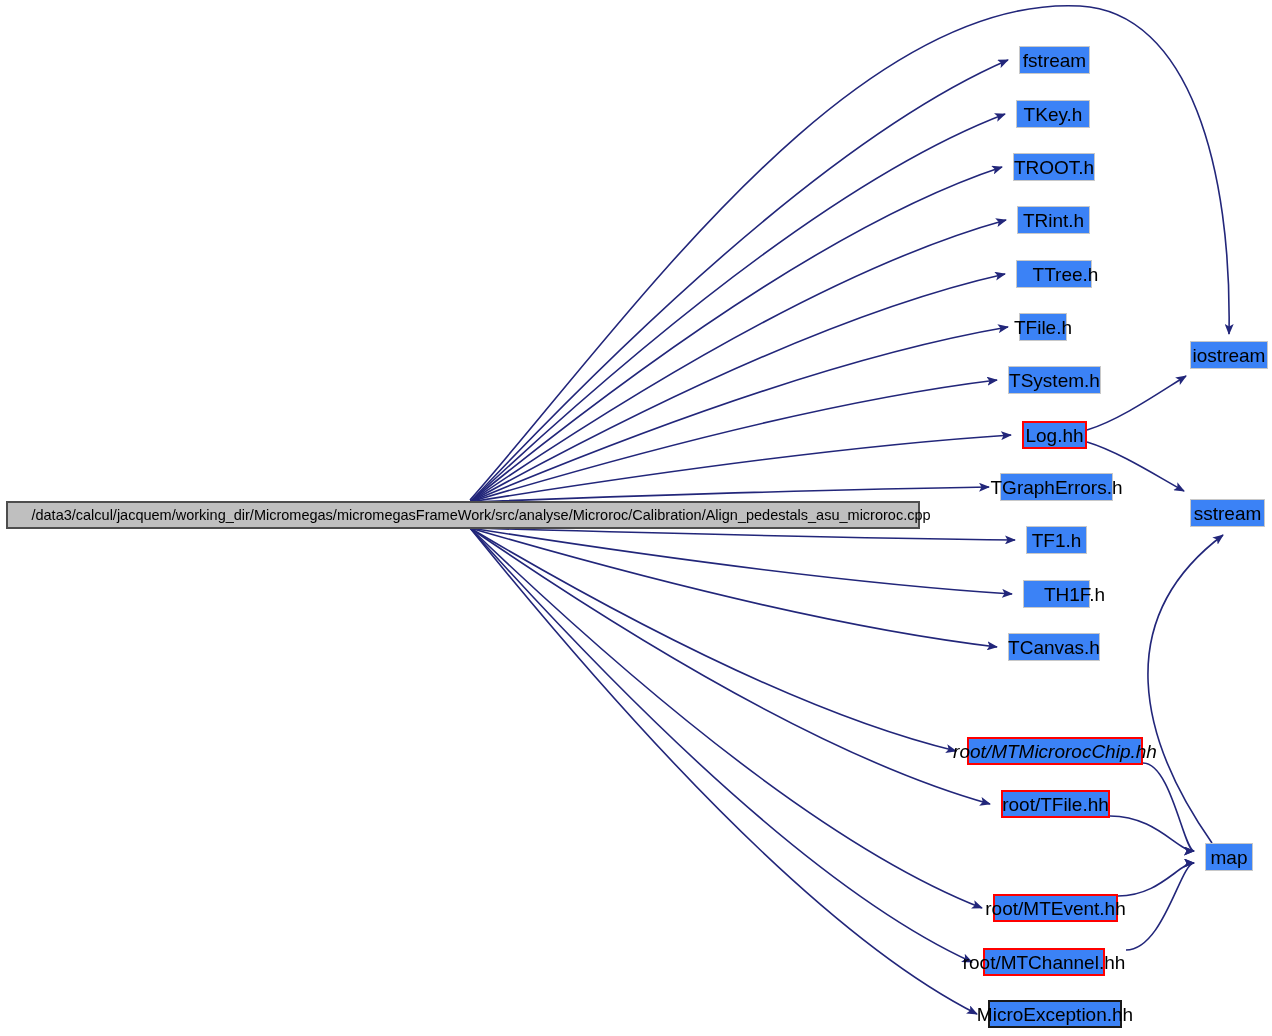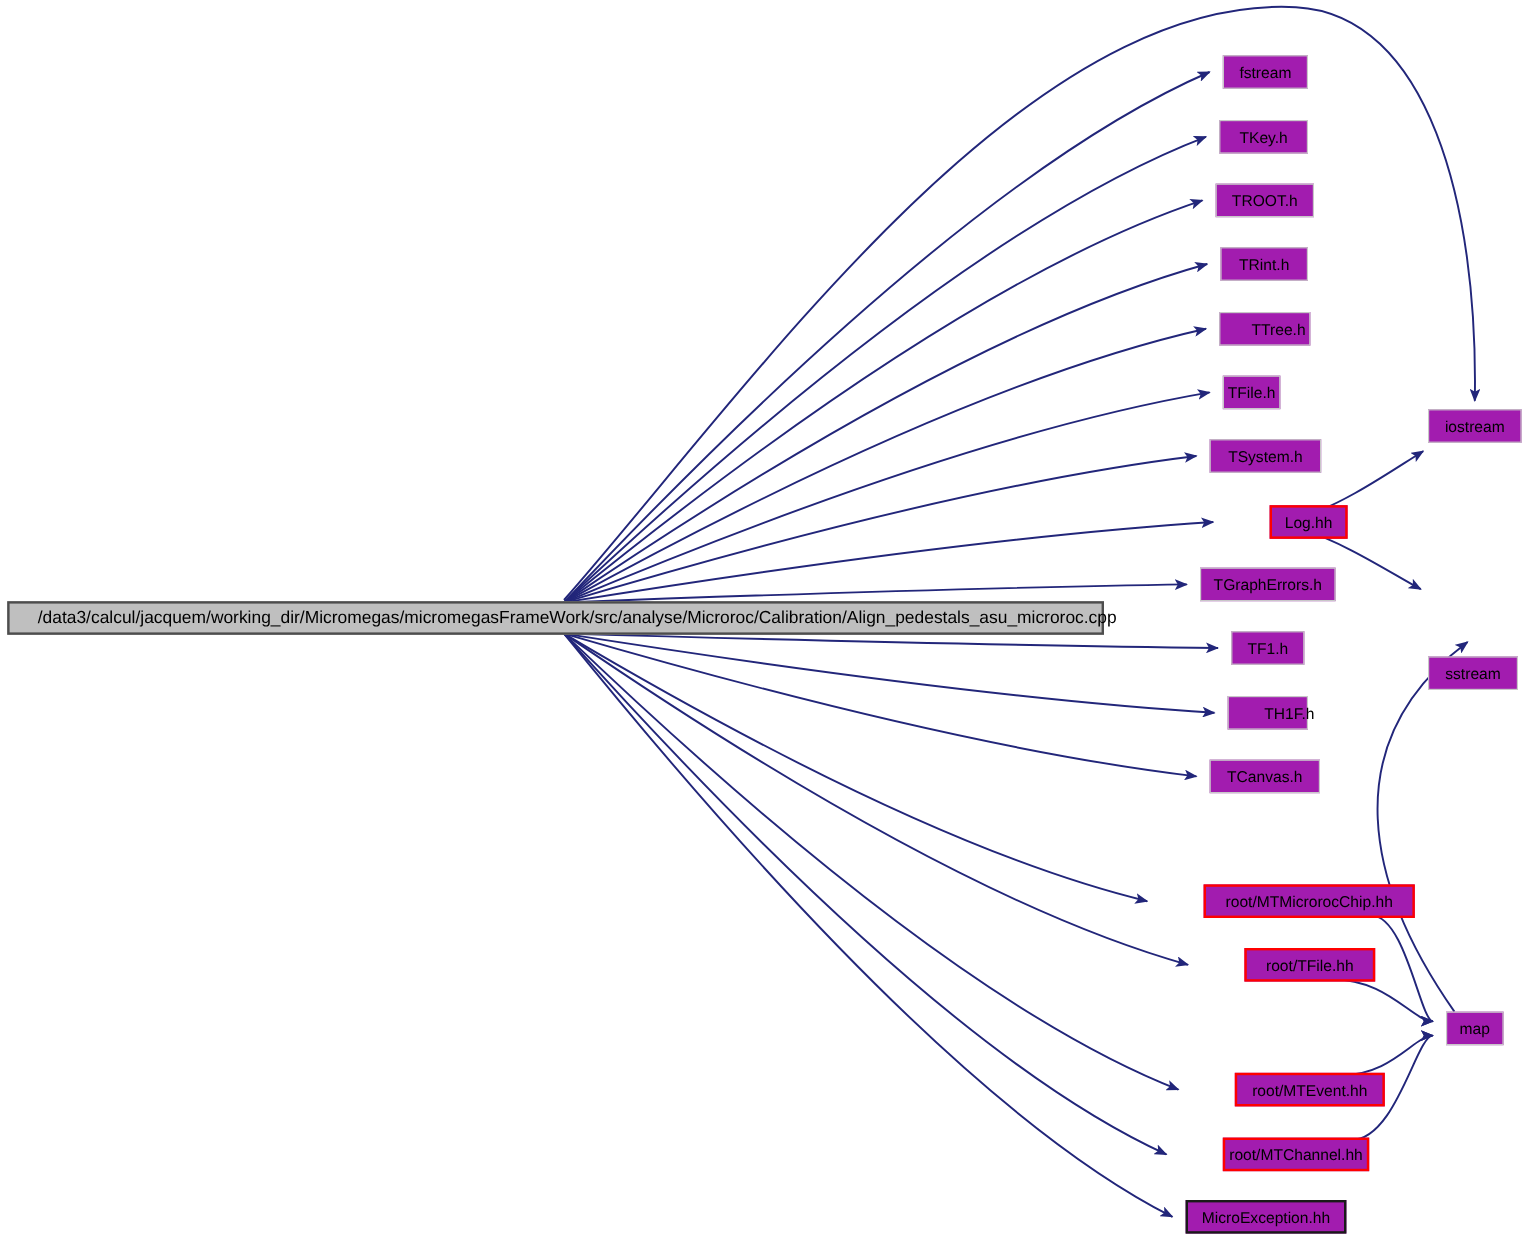--- a/index.html
+++ b/index.html
@@ -24,30 +24,29 @@
     height: 1036px;
     pointer-events: none;
   }
   .node {
     position: absolute;
     box-sizing: border-box;
     display: flex;
     align-items: center;
     justify-content: center;
     height: 28px;
-    font-size: 13px;
+    font-size: 19px;
     line-height: 1;
     color: #000000;
     white-space: nowrap;
-    background: #a21caf;
+    background: #3b82f6;
     border: 1px solid #c8c8c8;
   }
   .node.red {
     border: 2px solid #ff0000;
-    margin-left: 36px;
   }
   .node.thick {
     border: 2px solid #1a1a1a;
   }
   .node.root-node {
     background: #bfbfbf;
     border: 2px solid #4d4d4d;
     font-size: 14.5px;
   }
   .node-label {
@@ -126,38 +125,38 @@
       </div>
       <div class="node " style="left: 1026px; top: 526px; width: 61px; height: 28px;">
         <span class="node-label">TF1.h</span>
       </div>
       <div class="node " style="left: 1023px; top: 580px; width: 67px; height: 28px; padding-left: 36px;">
         <span class="node-label">TH1F.h</span>
       </div>
       <div class="node " style="left: 1008px; top: 633px; width: 92px; height: 28px;">
         <span class="node-label">TCanvas.h</span>
       </div>
-      <div class="node red" style="left: 967px; top: 737px; width: 176px; height: 28px;">
+      <div class="node red" style="left: 967px; top: 737px; width: 176px; height: 28px; font-style: italic;">
         <span class="node-label">root/MTMicrorocChip.hh</span>
       </div>
       <div class="node red" style="left: 1001px; top: 790px; width: 109px; height: 28px;">
         <span class="node-label">root/TFile.hh</span>
       </div>
       <div class="node red" style="left: 993px; top: 894px; width: 125px; height: 28px;">
         <span class="node-label">root/MTEvent.hh</span>
       </div>
       <div class="node red" style="left: 983px; top: 948px; width: 122px; height: 28px; justify-content: center;">
         <span class="node-label">root/MTChannel.hh</span>
       </div>
       <div class="node thick" style="left: 988px; top: 1000px; width: 134px; height: 28px;">
         <span class="node-label">MicroException.hh</span>
       </div>
       <div class="node " style="left: 1190px; top: 341px; width: 78px; height: 28px;">
         <span class="node-label">iostream</span>
       </div>
-      <div class="node " style="left: 1190px; top: 499px; width: 75px; height: 28px; margin-top: 48px;">
+      <div class="node " style="left: 1190px; top: 499px; width: 75px; height: 28px;">
         <span class="node-label">sstream</span>
       </div>
       <div class="node " style="left: 1205px; top: 843px; width: 48px; height: 28px;">
         <span class="node-label">map</span>
       </div>
     </div>
 </div>
 
 </body></html>

